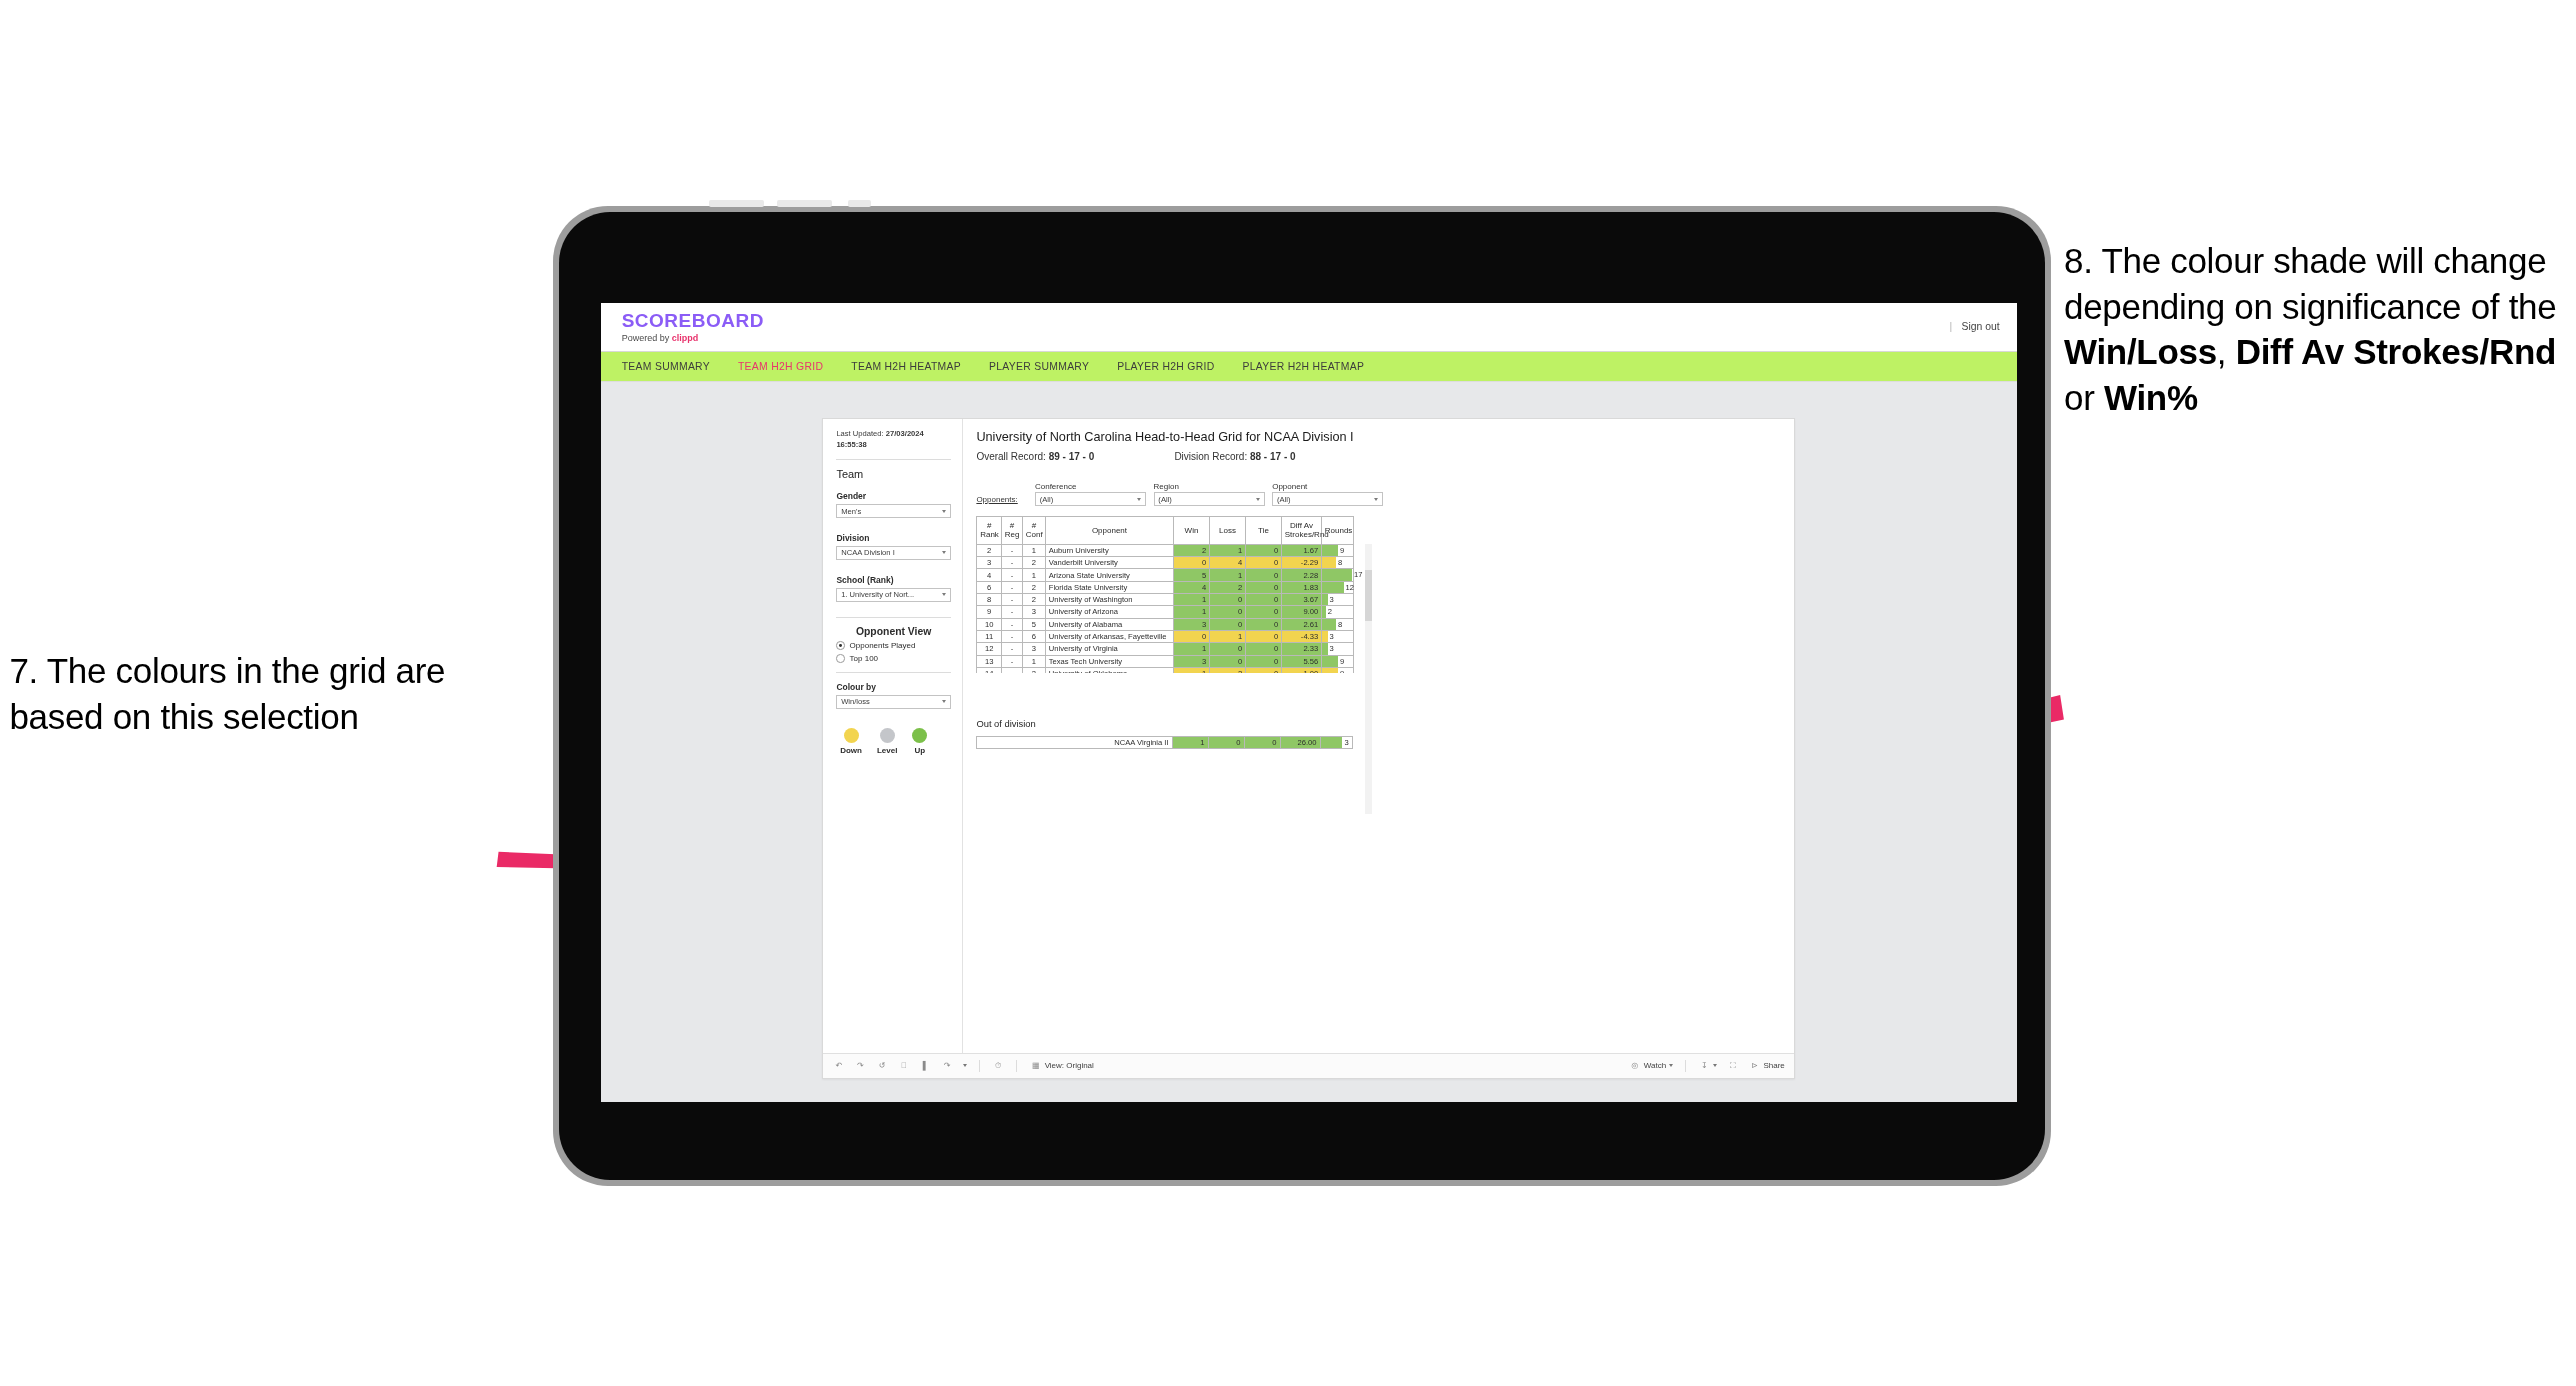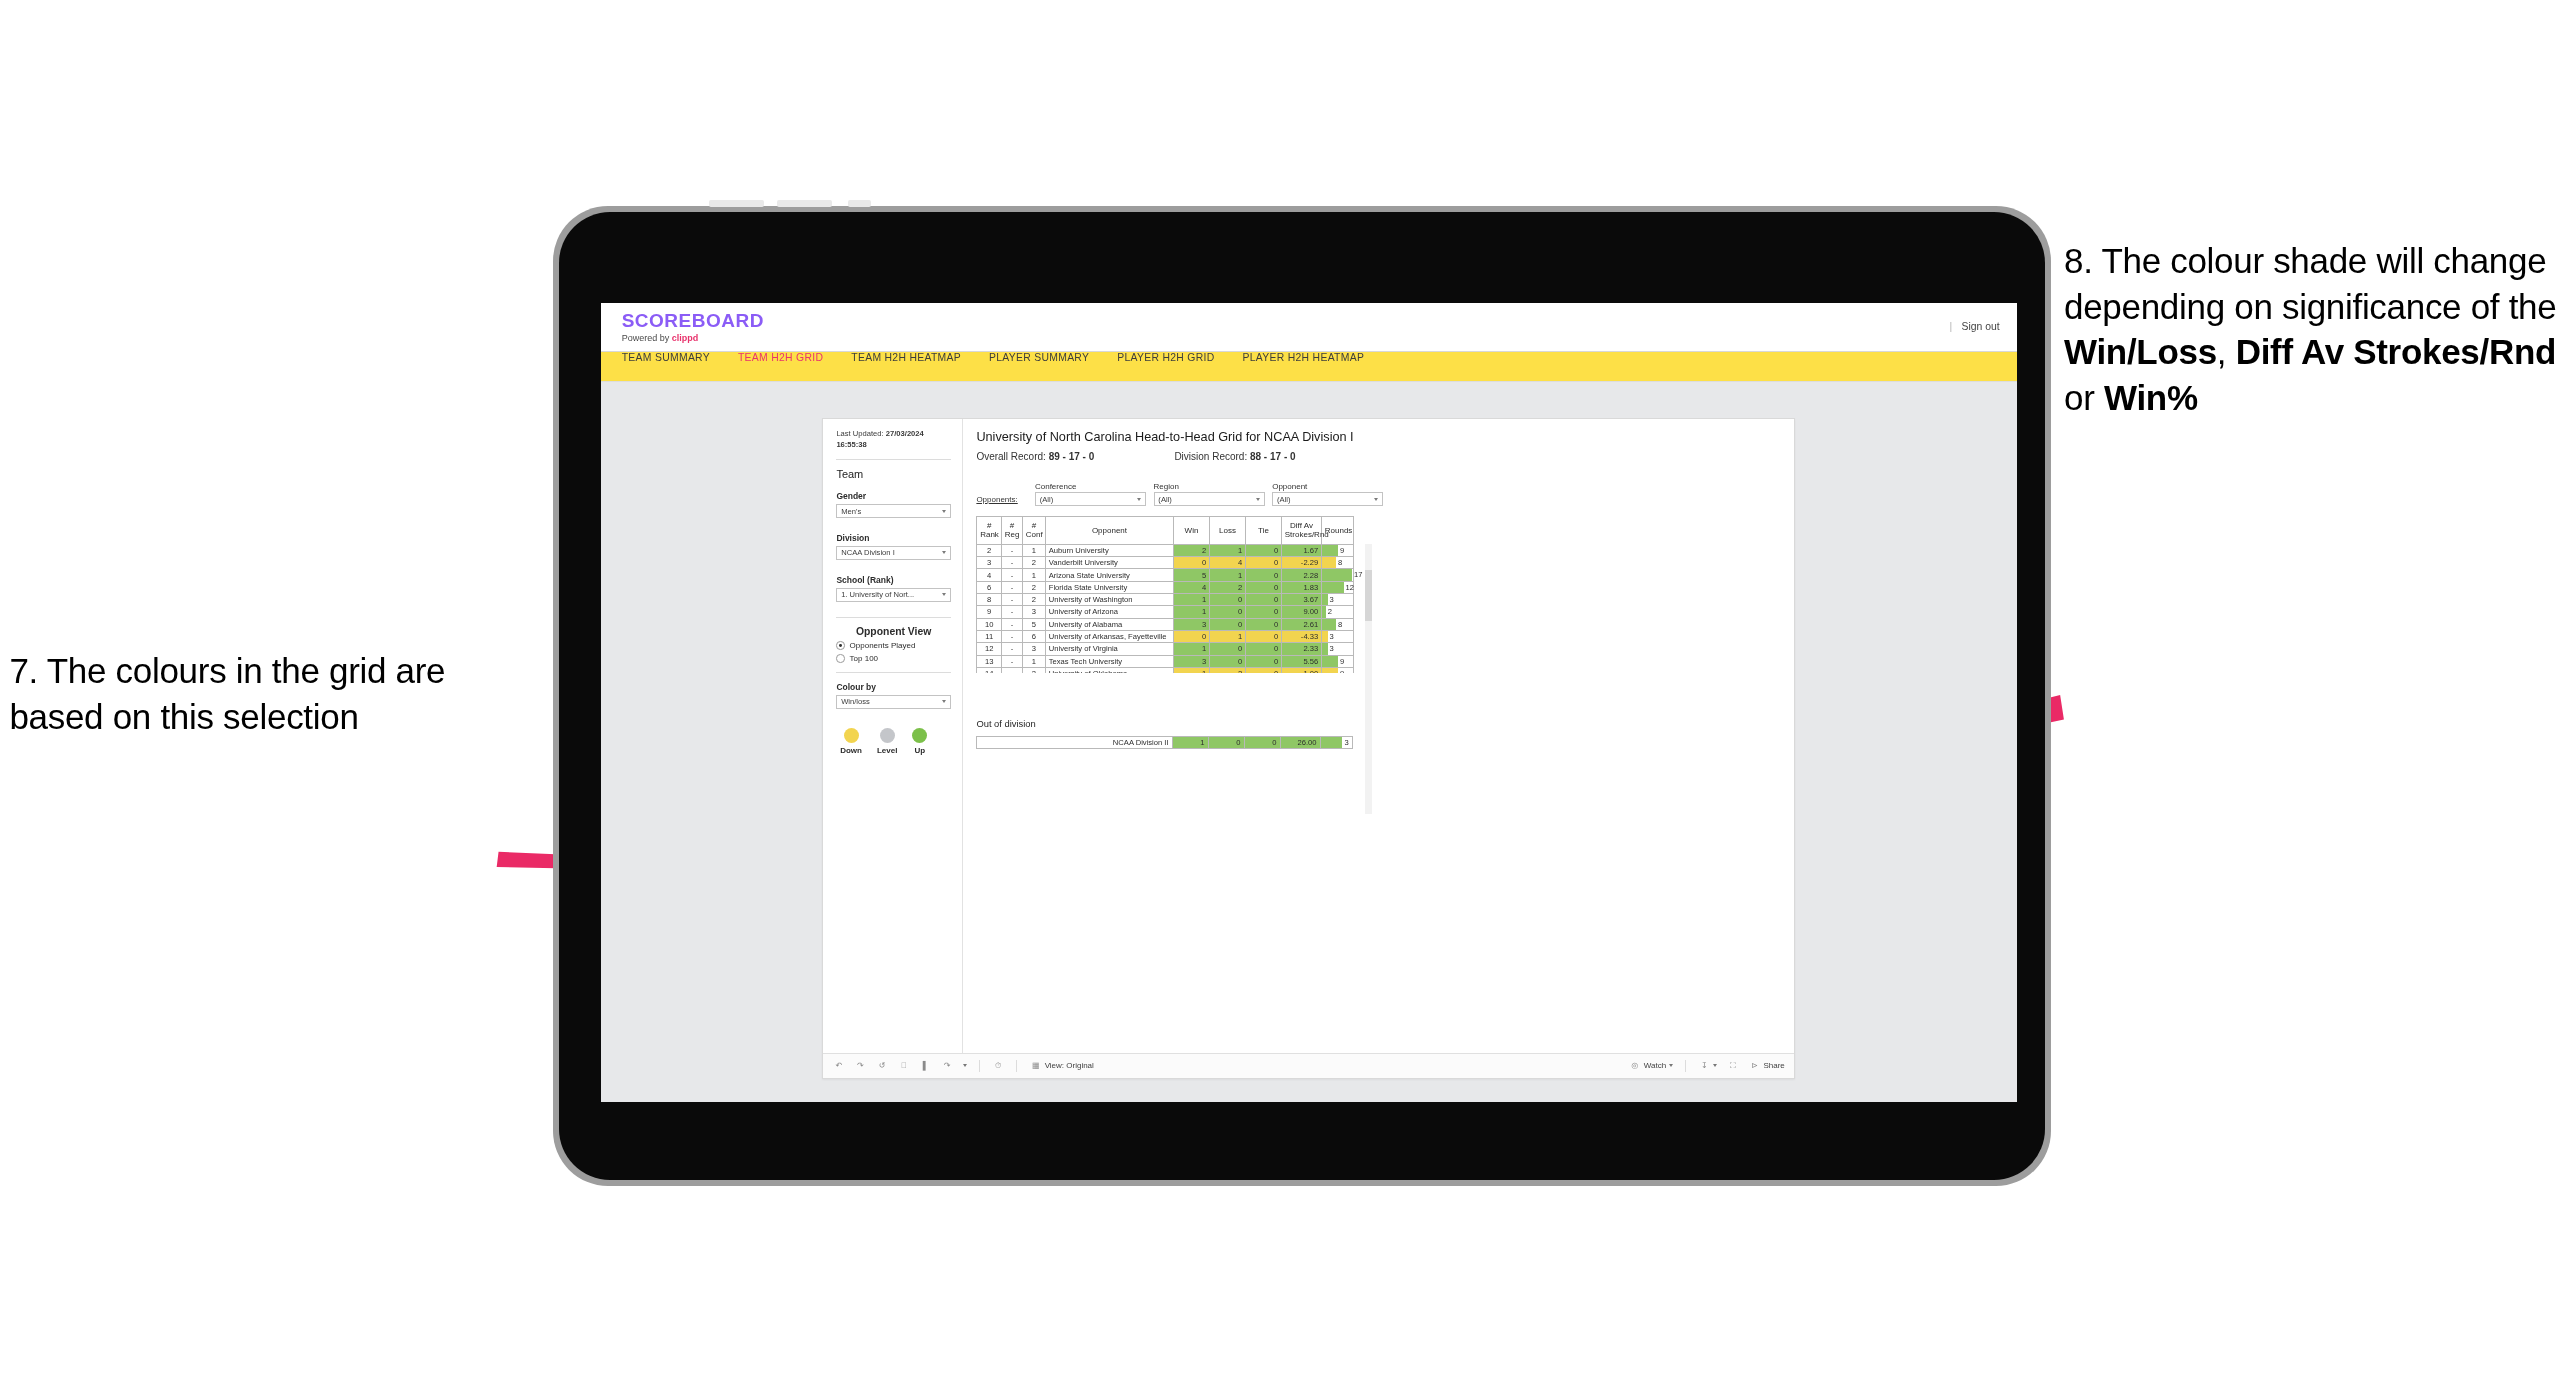--- a/index.html
+++ b/index.html
@@ -89,22 +89,22 @@
 
   #header-right {
     margin-left: auto; display: flex; align-items: center;
     padding-right: 17px; gap: 9.4px; font-size: 10.4px; color: #444;
   }
   #header-divider { color: #b5b5b5; }
   #sign-out { cursor: pointer; }
 
   
   #subnav {
-    height: 30px; background: #fde047; border-bottom: 0.9px solid #dddddd;
-    display: flex; align-items: flex-start; padding-left: 21px; gap: 28px;
+    height: 30px; background: #bef264; border-bottom: 0.9px solid #dddddd;
+    display: flex; align-items: center; padding-left: 21px; gap: 28px;
   }
   .subnav-item { font-size: 10.4px; color: #3c3c3c; letter-spacing: 0.3px; cursor: pointer; }
   .subnav-item.active { color: #e8336d; }
 
   
   #canvas { padding: 36px 0 0 0; display: flex; justify-content: center; }
   #viz {
     width: 973px; height: 661px; background: #ffffff;
     border: 0.9px solid #d9d9d9; display: flex; flex-direction: column;
     box-shadow: 0 0.9px 1.9px rgba(0,0,0,0.05);
@@ -593,21 +593,21 @@
                   <colgroup>
                     <col style="width:196px">
                       <col style="width:36px">
                       <col style="width:36px">
                     <col style="width:36px">
                       <col style="width:40px">
                       <col style="width:32px">
                   </colgroup>
                   <tbody id="outdiv-body">
                       <tr>
-                        <td class="num" style="text-align: right;">NCAA Division II</td>
+                        <td class="num" style="text-align: right;">NCAA Virginia II</td>
                         <td class="num green">1</td>
                         <td class="num green">0</td>
                         <td class="num green">0</td>
                         <td class="num green">26.00</td>
                         <td class="rounds">
                           <div class="rbar green" style="width: 21px;"></div>
                           <div class="rval" style="left: 23px;">3</div>
                         </td>
                       </tr>
                     </tbody>

